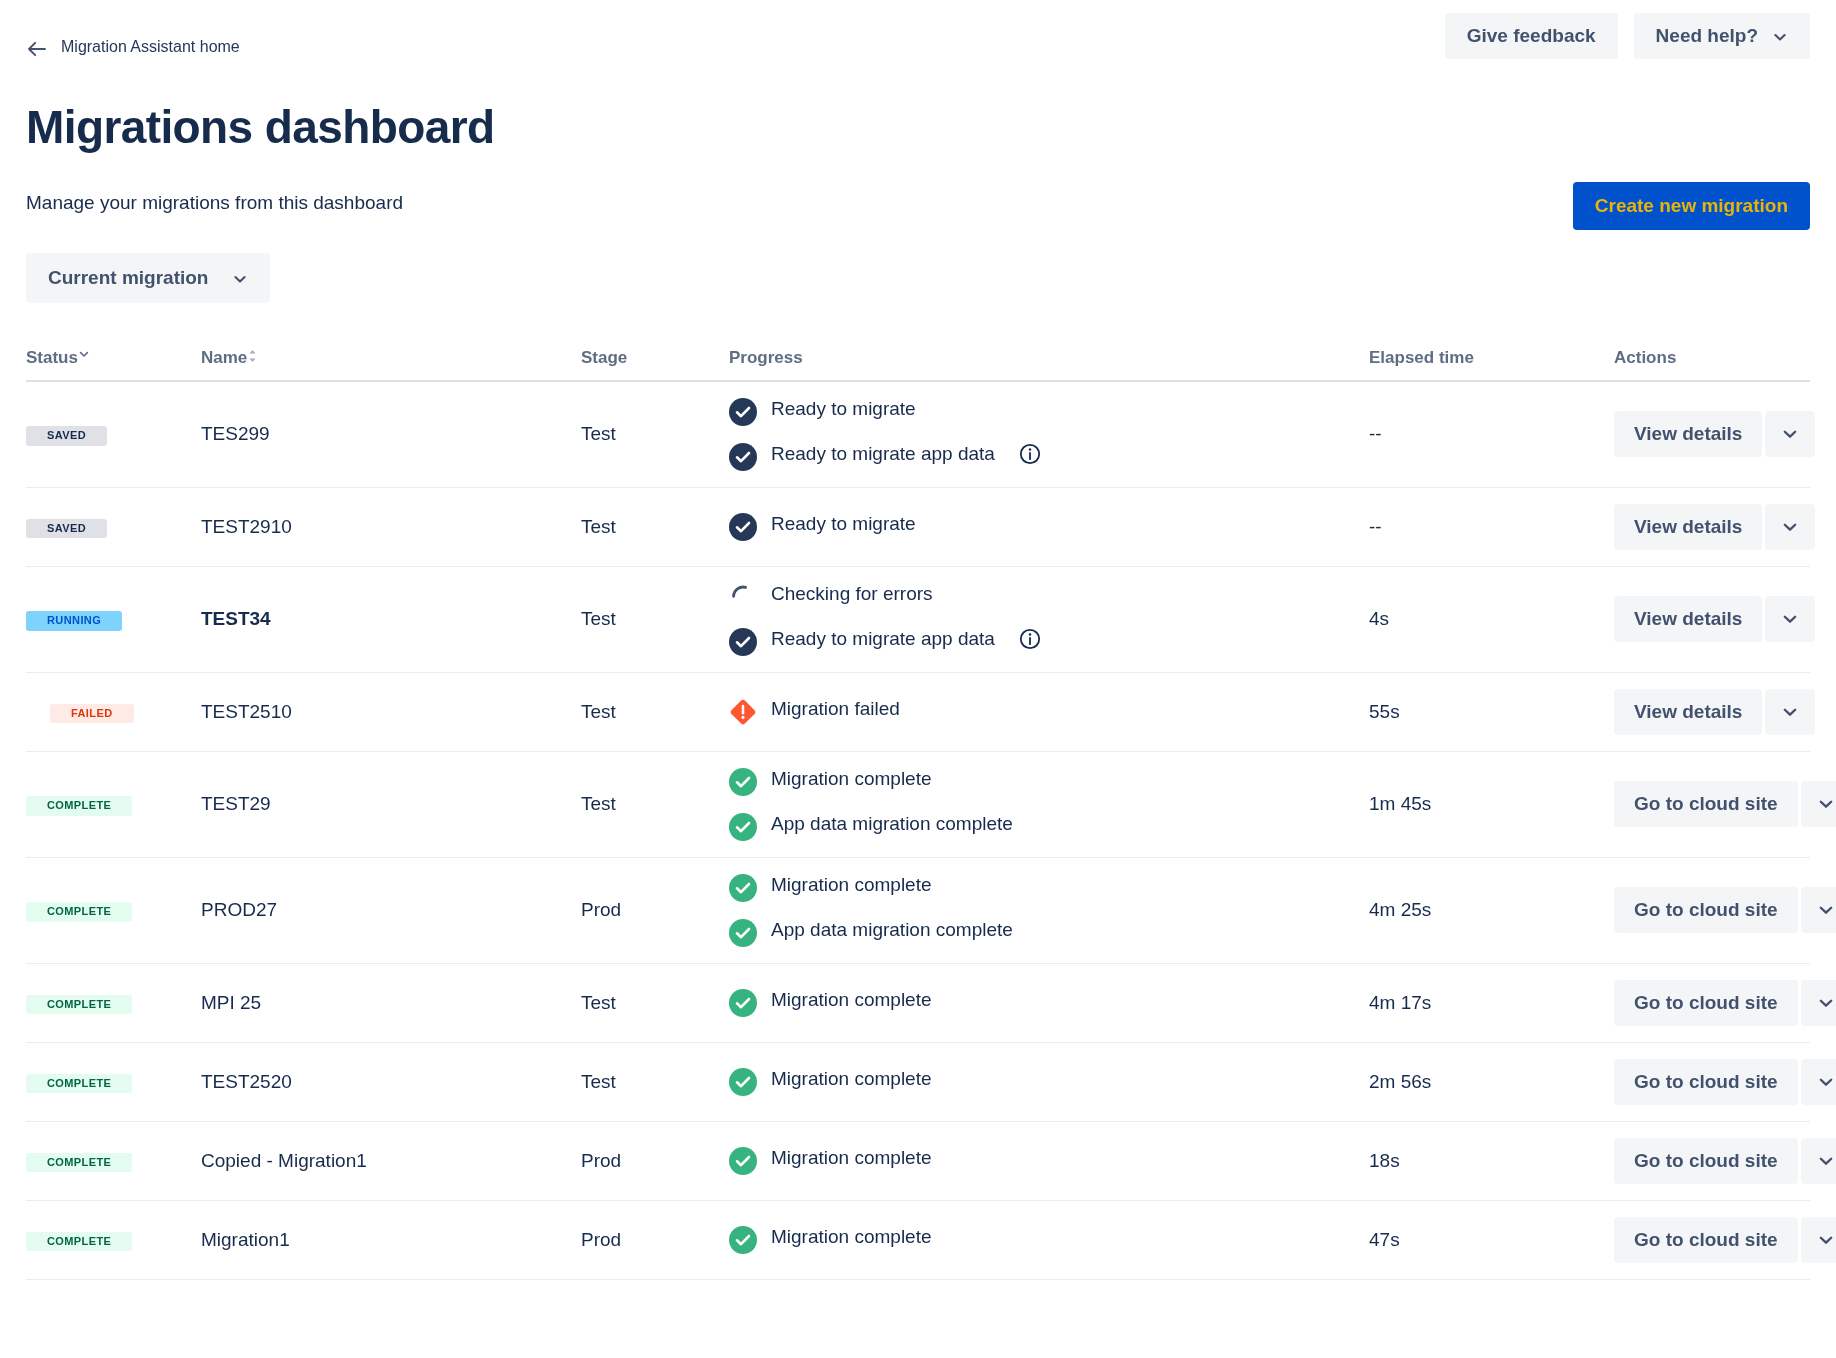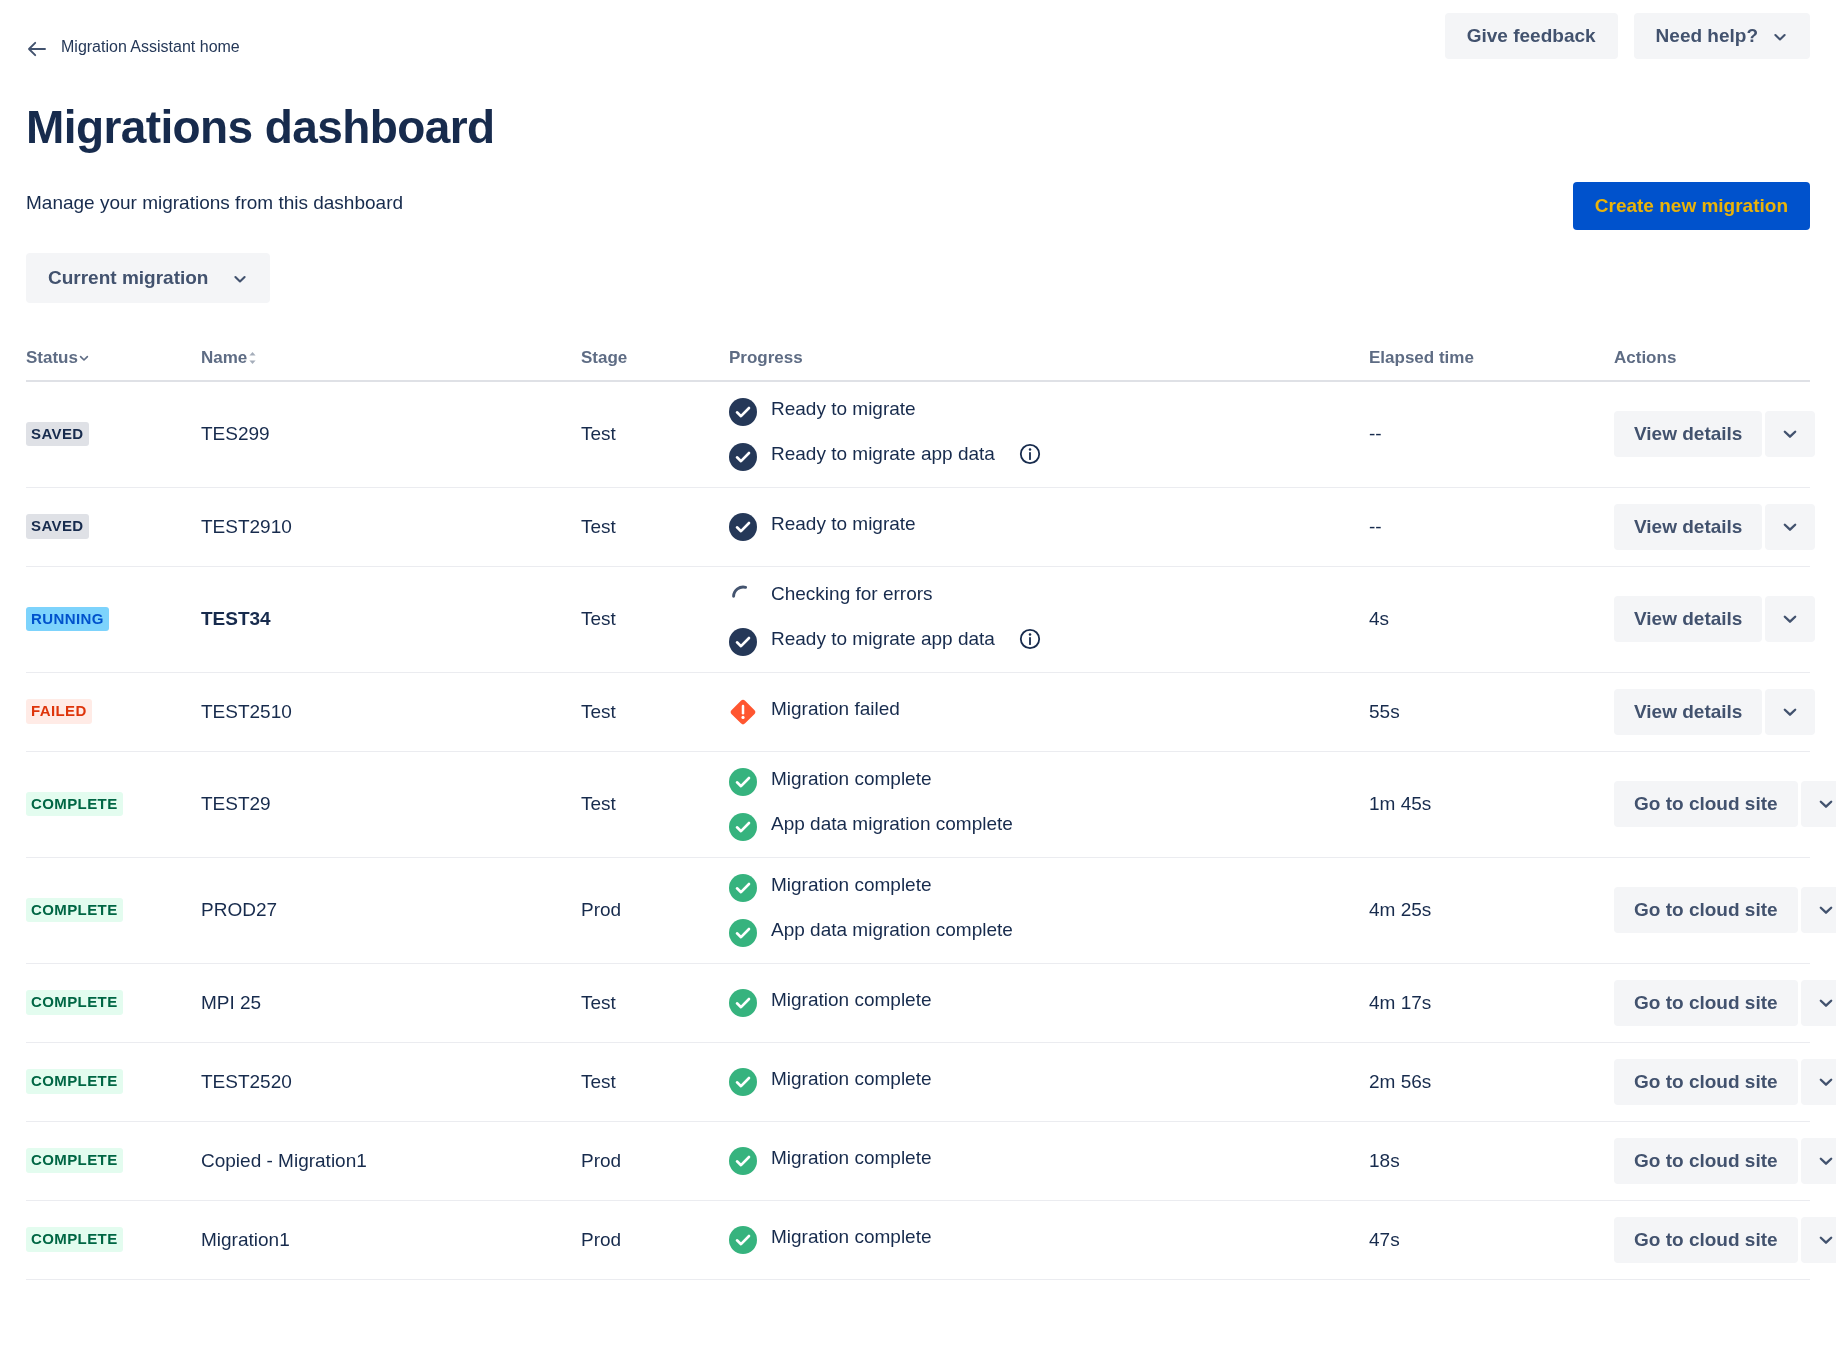--- a/index.html
+++ b/index.html
@@ -68,38 +68,38 @@
     text-align: left; padding: 0 0 12px 0; vertical-align: bottom;
     border-bottom: 2px solid #DFE1E6; white-space: nowrap;
   }
   th.col-status { width: 175px; }
   th.col-name   { width: 380px; }
   th.col-stage  { width: 148px; }
   th.col-progress { width: 640px; }
   th.col-elapsed  { width: 245px; }
   th.col-actions  { width: auto; text-align: right; padding-right: 0; }
 
-  .th-inner { display: inline-flex; align-items: center; }
+  .th-inner { display: inline-flex; align-items: flex-start; }
   .sort-ic { display: inline-flex; flex-direction: column; line-height: 0; }
 
   table.migrations tbody td {
     border-bottom: 1px solid #EBECF0;
     padding: 16px 0; vertical-align: middle; font-size: 19px; color: #172B4D;
   }
   tbody tr td.c-actions { text-align: right; padding-right: 0; }
 
   
   .lozenge {
     display: inline-block; border-radius: 3px;
-    font-size: 15px; font-weight: 700; letter-spacing: 0.4px;
-    padding: 3px 5px; text-transform: uppercase; line-height: 1.25;
+    font-size: 11px; font-weight: 700; letter-spacing: 0.4px;
+    padding: 3px 21px; text-transform: uppercase; line-height: 1.25;
   }
   .lz-saved    { background: #DFE1E6; color: #172B4D; }
   .lz-running  { background: #7dd3fc; color: #0052CC; }
-  .lz-failed   { background: #FFEBE6; color: #DE350B; }
+  .lz-failed   { background: #FFEBE6; color: #DE350B; margin-left: 24px; }
   .lz-complete { background: #E3FCEF; color: #006644; }
 
   .name-bold { font-weight: 700; }
 
   
   .prog-list { display: flex; flex-direction: column; gap: 17px; }
   .prog-item { display: flex; align-items: flex-start; gap: 14px; }
   .prog-label { font-size: 19px; color: #172B4D; white-space: nowrap; }
   .ic { width: 28px; height: 28px; flex: 0 0 auto; display: block; }
   .info-ic { width: 22px; height: 22px; margin-left: 10px; cursor: pointer; flex: 0 0 auto; }

